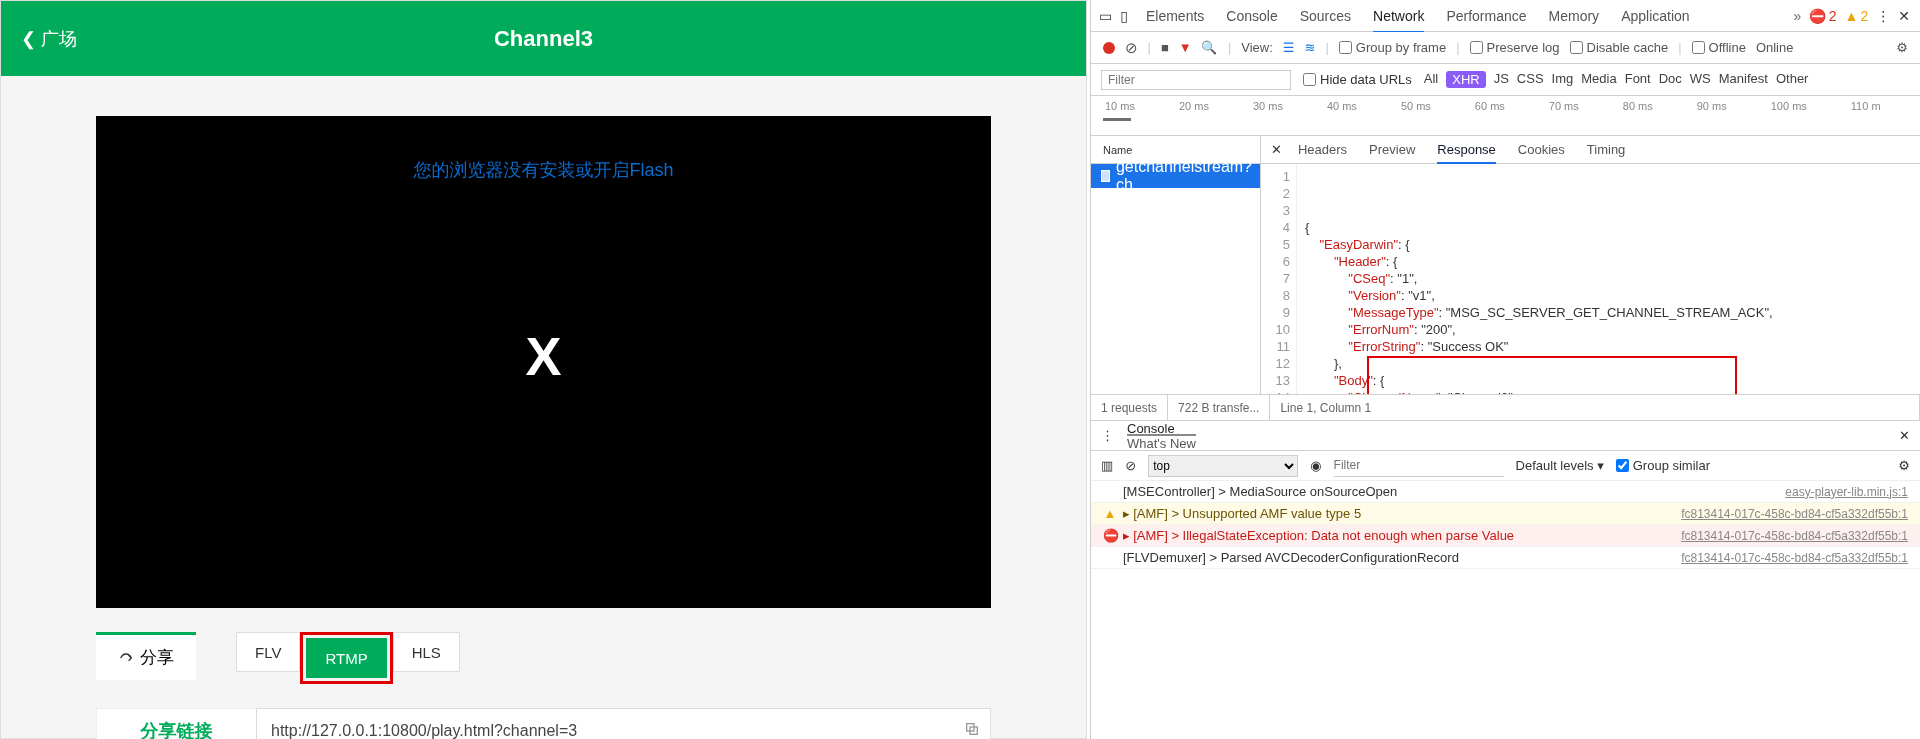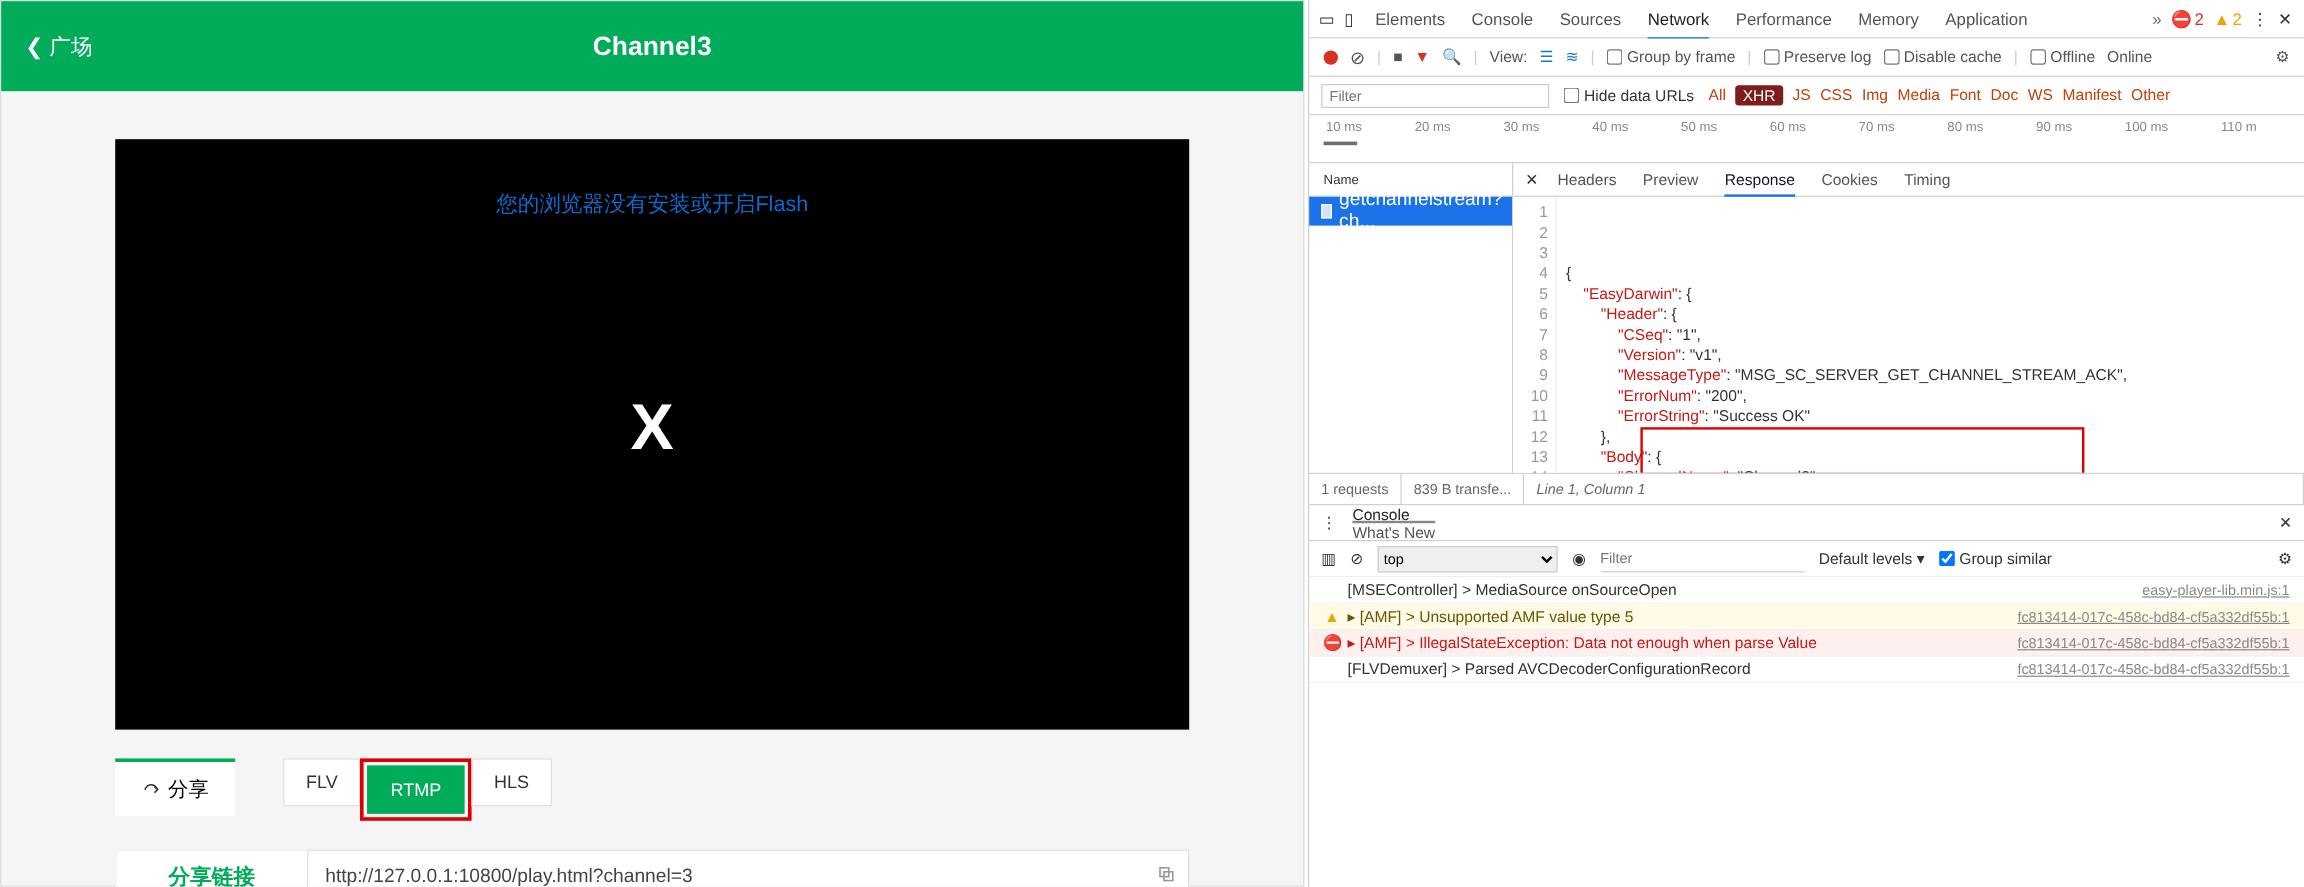--- a/index.html
+++ b/index.html
@@ -42,22 +42,22 @@
   .badge.warn { color:#e8a700; }
 
   .net-toolbar { font-size:13px; display:flex; align-items:center; gap:10px; padding:0 12px; color:#555; }
   .net-rec { width:12px; height:12px; border-radius:50%; background:#d93025; }
   .lbl { display:flex; align-items:center; gap:4px; }
   .lbl input { margin:0; }
 
   .net-filters { font-size:13px; display:flex; align-items:center; gap:12px; padding:0 10px; }
   .net-filters input.filter { width:190px; height:20px; border:1px solid #ccc; padding:0 6px; font-size:12px; }
   .net-type { display:flex; gap:8px; }
-  .net-type span { cursor:pointer; color:#c2410c; }
-  .net-type span.sel { background:#7f1d1d; color:#fff; padding:1px 6px; border-radius:3px; }
+  .net-type span { cursor:pointer; color:#404040; }
+  .net-type span.sel { background:#8b5cf6; color:#fff; padding:1px 6px; border-radius:3px; }
 
   .timeline { height:40px; border-bottom:1px solid #d0d0d0; display:flex; font-size:11px; color:#888; padding:4px 6px 0 14px; gap:44px; overflow:hidden; position:relative; }
   .timeline::before { content:""; position:absolute; left:12px; top:22px; width:28px; height:3px; background:#6e6e6e; }
 
   .net-body { flex:1; display:flex; min-height:0; border-bottom:1px solid #d0d0d0; }
   .reqlist { width:170px; border-right:1px solid #d0d0d0; }
   .reqlist-hd { font-size:11px; height:28px; display:flex; align-items:center; padding-left:12px; border-bottom:1px solid #d0d0d0; }
   .req-item { height:24px; display:flex; align-items:center; padding-left:10px; background:#1a73e8; color:#fff; font-size:16px; gap:6px; }
   .req-doc { width:10px; height:12px; background:#cfe4fb; border:1px solid #fff; }
 
@@ -279,22 +279,22 @@
           </div>
         <div class="code" id="code">
           <div class="red-highlight" style="left:70px; top:192px; width:370px; height:40px;"></div>
         <div>{</div><div>    <span class="k">"EasyDarwin"</span><span class="p">:</span> {</div><div>        <span class="k">"Header"</span><span class="p">:</span> {</div><div>            <span class="k">"CSeq"</span><span class="p">:</span> "1",</div><div>            <span class="k">"Version"</span><span class="p">:</span> "v1",</div><div>            <span class="k">"MessageType"</span><span class="p">:</span> "MSG_SC_SERVER_GET_CHANNEL_STREAM_ACK",</div><div>            <span class="k">"ErrorNum"</span><span class="p">:</span> "200",</div><div>            <span class="k">"ErrorString"</span><span class="p">:</span> "Success OK"</div><div>        },</div><div>        <span class="k">"Body"</span><span class="p">:</span> {</div><div>            <span class="k">"ChannelName"</span><span class="p">:</span> "Channel3",</div></div>
       </div>
     </div>
   </div>
 
   <div class="statusbar">
     <div class="cell">1 requests</div>
-    <div class="cell">839 B transfe...</div>
-    <div class="cell" style="flex:1;font-style:italic;">Line 1, Column 1</div>
+    <div class="cell">722 B transfe...</div>
+    <div class="cell" style="flex:1;">Line 1, Column 1</div>
   </div>
 
   <div class="drawer-tabs">
     <span class="dots">⋮</span>
     <span id="drawer-tabs-slot">
         <span class="dtab2 active" style="margin-right: 20px;">Console</span>
         <span class="dtab2" style="margin-right: 20px;">What's New</span>
       </span>
     <span class="drawer-close">✕</span>
   </div>

